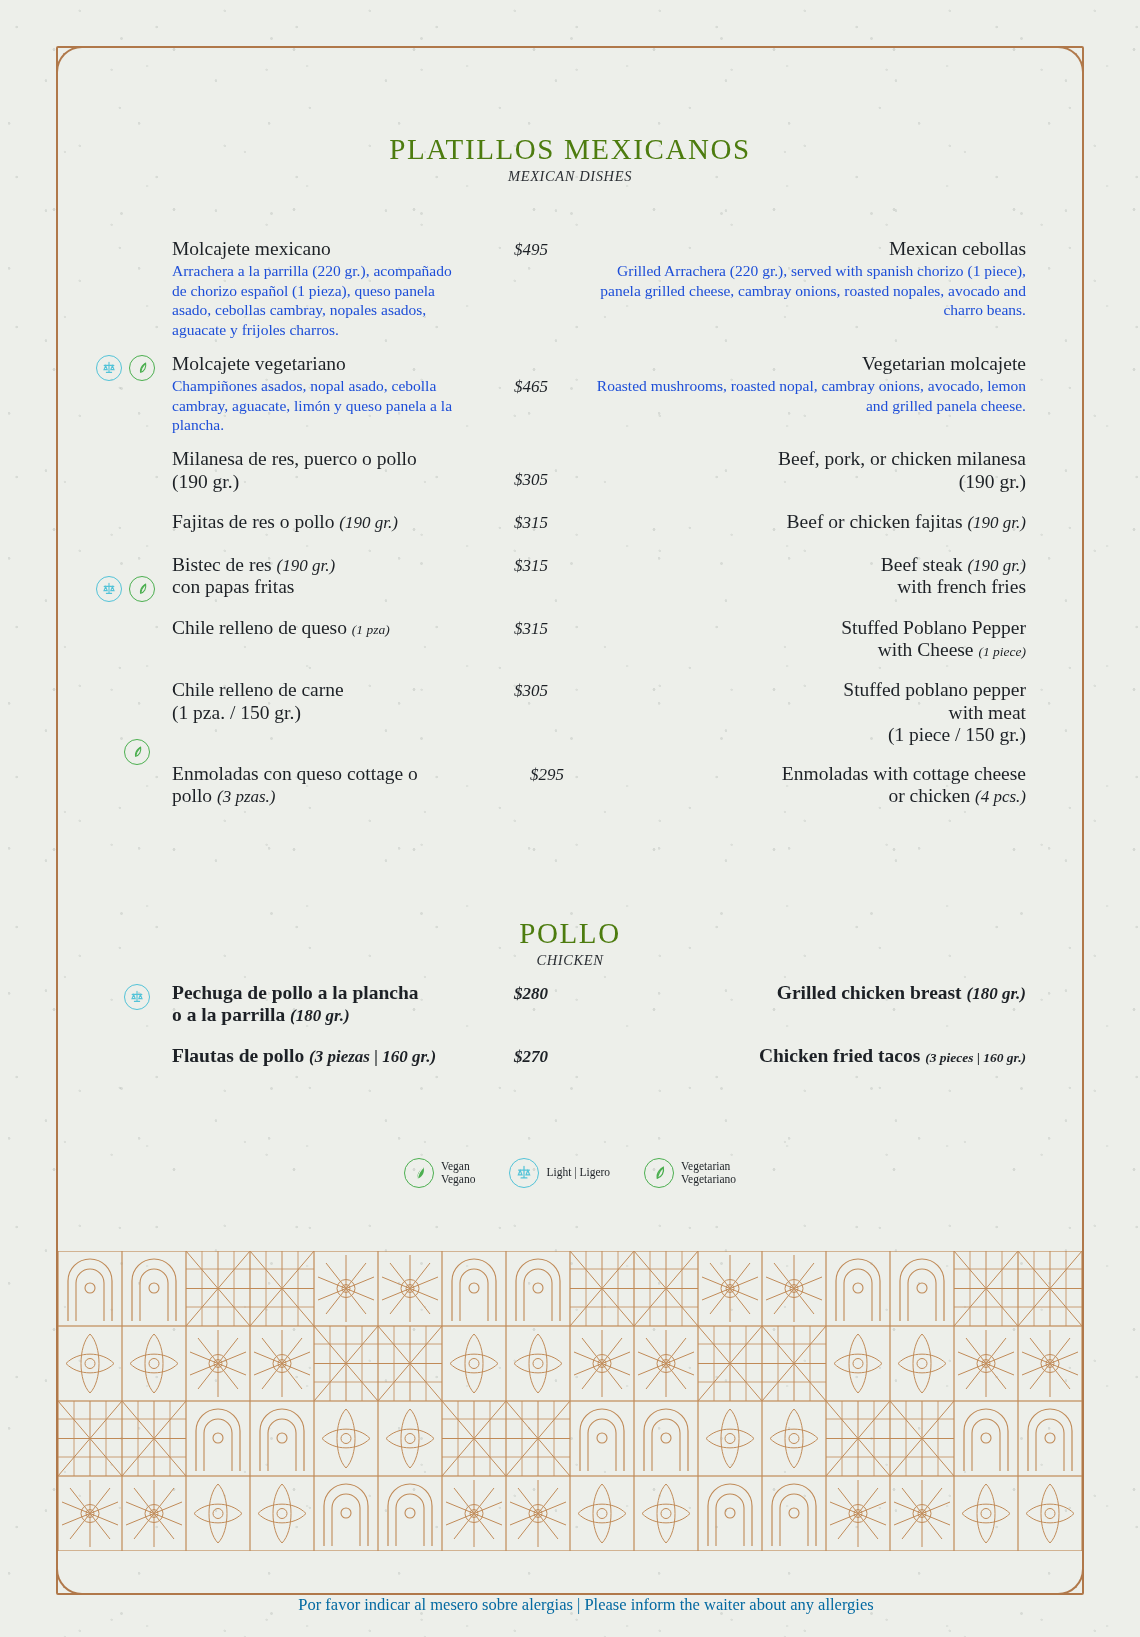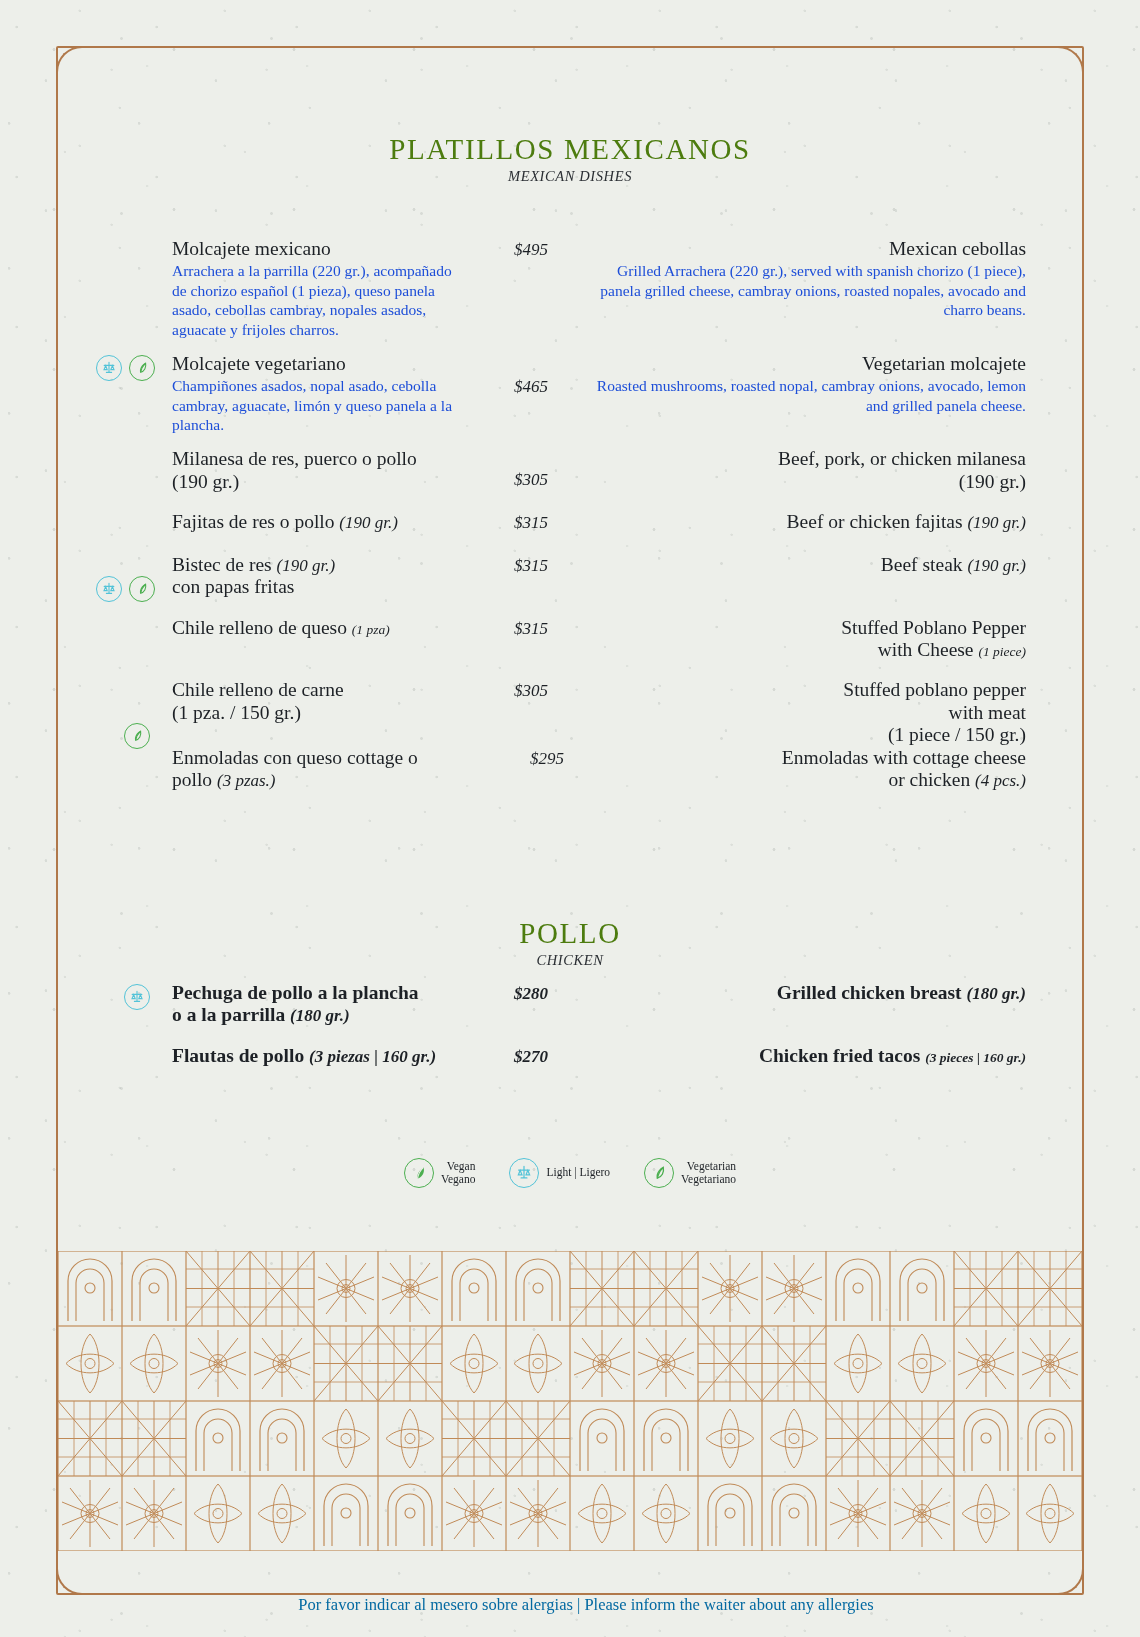--- a/index.html
+++ b/index.html
@@ -83,21 +83,21 @@
     box-sizing:border-box;
   }
   .badge svg{display:block;}
   .badge.veg{border:1.6px solid #4caf50;}
   .badge.light{border:1.6px solid #53c3d8;}
   .badge.vegan{border:1.6px solid #4caf50;}
 
   
   .legend{
     position:absolute;left:0;right:0;
-    display:flex;align-items:center;justify-content:center;gap:34px;text-align:right;
+    display:flex;align-items:center;justify-content:center;gap:34px;
   }
   .legend-item{display:flex;align-items:center;gap:7px;}
   .legend-label{font-size:11.5px;line-height:1.15;color:#1d2126;}
   .legend-label .l1{display:block;}
 
   
   .band{
     position:absolute;left:58px;right:58px;bottom:86px;height:300px;
     overflow:hidden;
   }
@@ -225,20 +225,21 @@
         <div class="name">con papas fritas</div>
       </div>
       <div class="col-price">
         <span class="price">$315</span>
       </div>
       <div class="col-en">
         <div class="name">
           <span>Beef steak</span>
           <span class="qual">(190 gr.)</span>
         </div>
+        <div class="name">with french fries</div>
       </div>
     </div>
 
     <div class="item" style="margin-bottom:18px;">
       <div class="badges"></div>
       <div class="col-es">
         <div class="name">
           <span>Chile relleno de queso</span>
           <span class="qual-sm">(1 pza)</span>
         </div>
@@ -248,21 +249,21 @@
       </div>
       <div class="col-en">
         <div class="name">Stuffed Poblano Pepper</div>
         <div class="name">
           <span>with Cheese</span>
           <span class="qual-sm">(1 piece)</span>
         </div>
       </div>
     </div>
 
-    <div class="item" style="margin-bottom:0;">
+    <div class="item" style="margin-bottom:16px;">
       <div class="badges"></div>
       <div class="col-es">
         <div class="name">Chile relleno de carne</div>
         <div class="name qual-sm">(1 pza. / 150 gr.)</div>
       </div>
       <div class="col-price">
         <span class="price">$305</span>
       </div>
       <div class="col-en">
         <div class="name">Stuffed poblano pepper</div>

